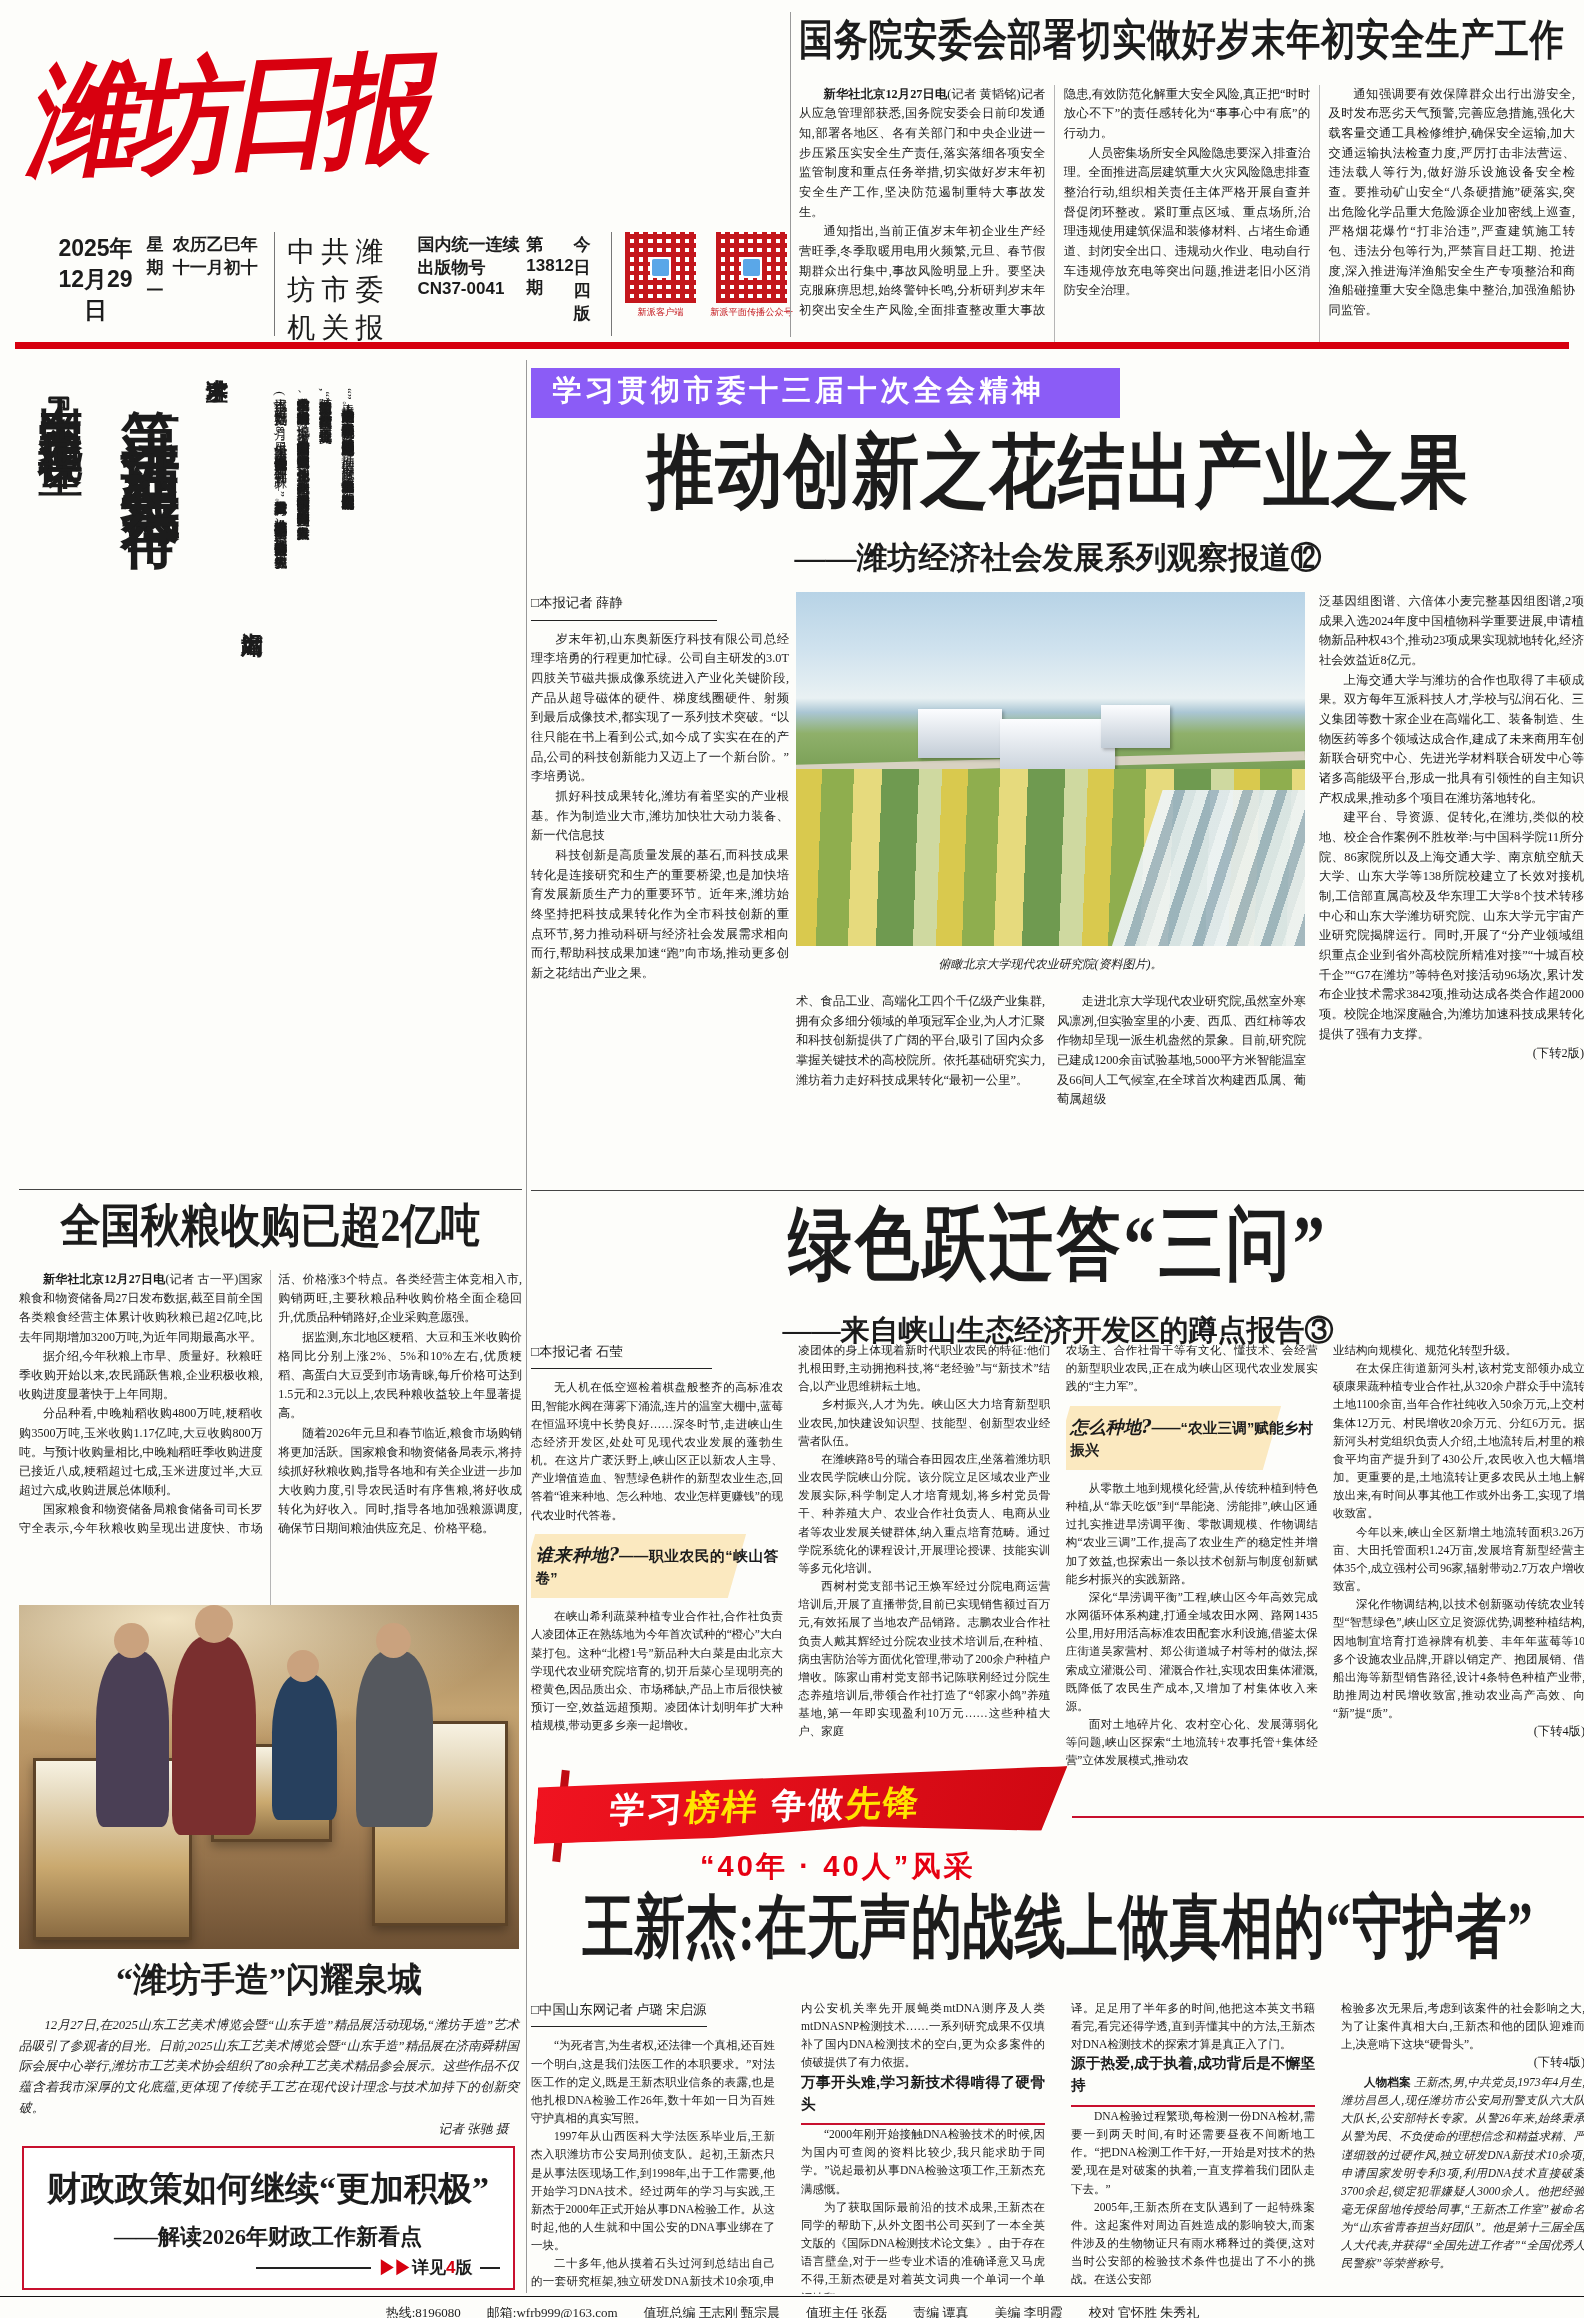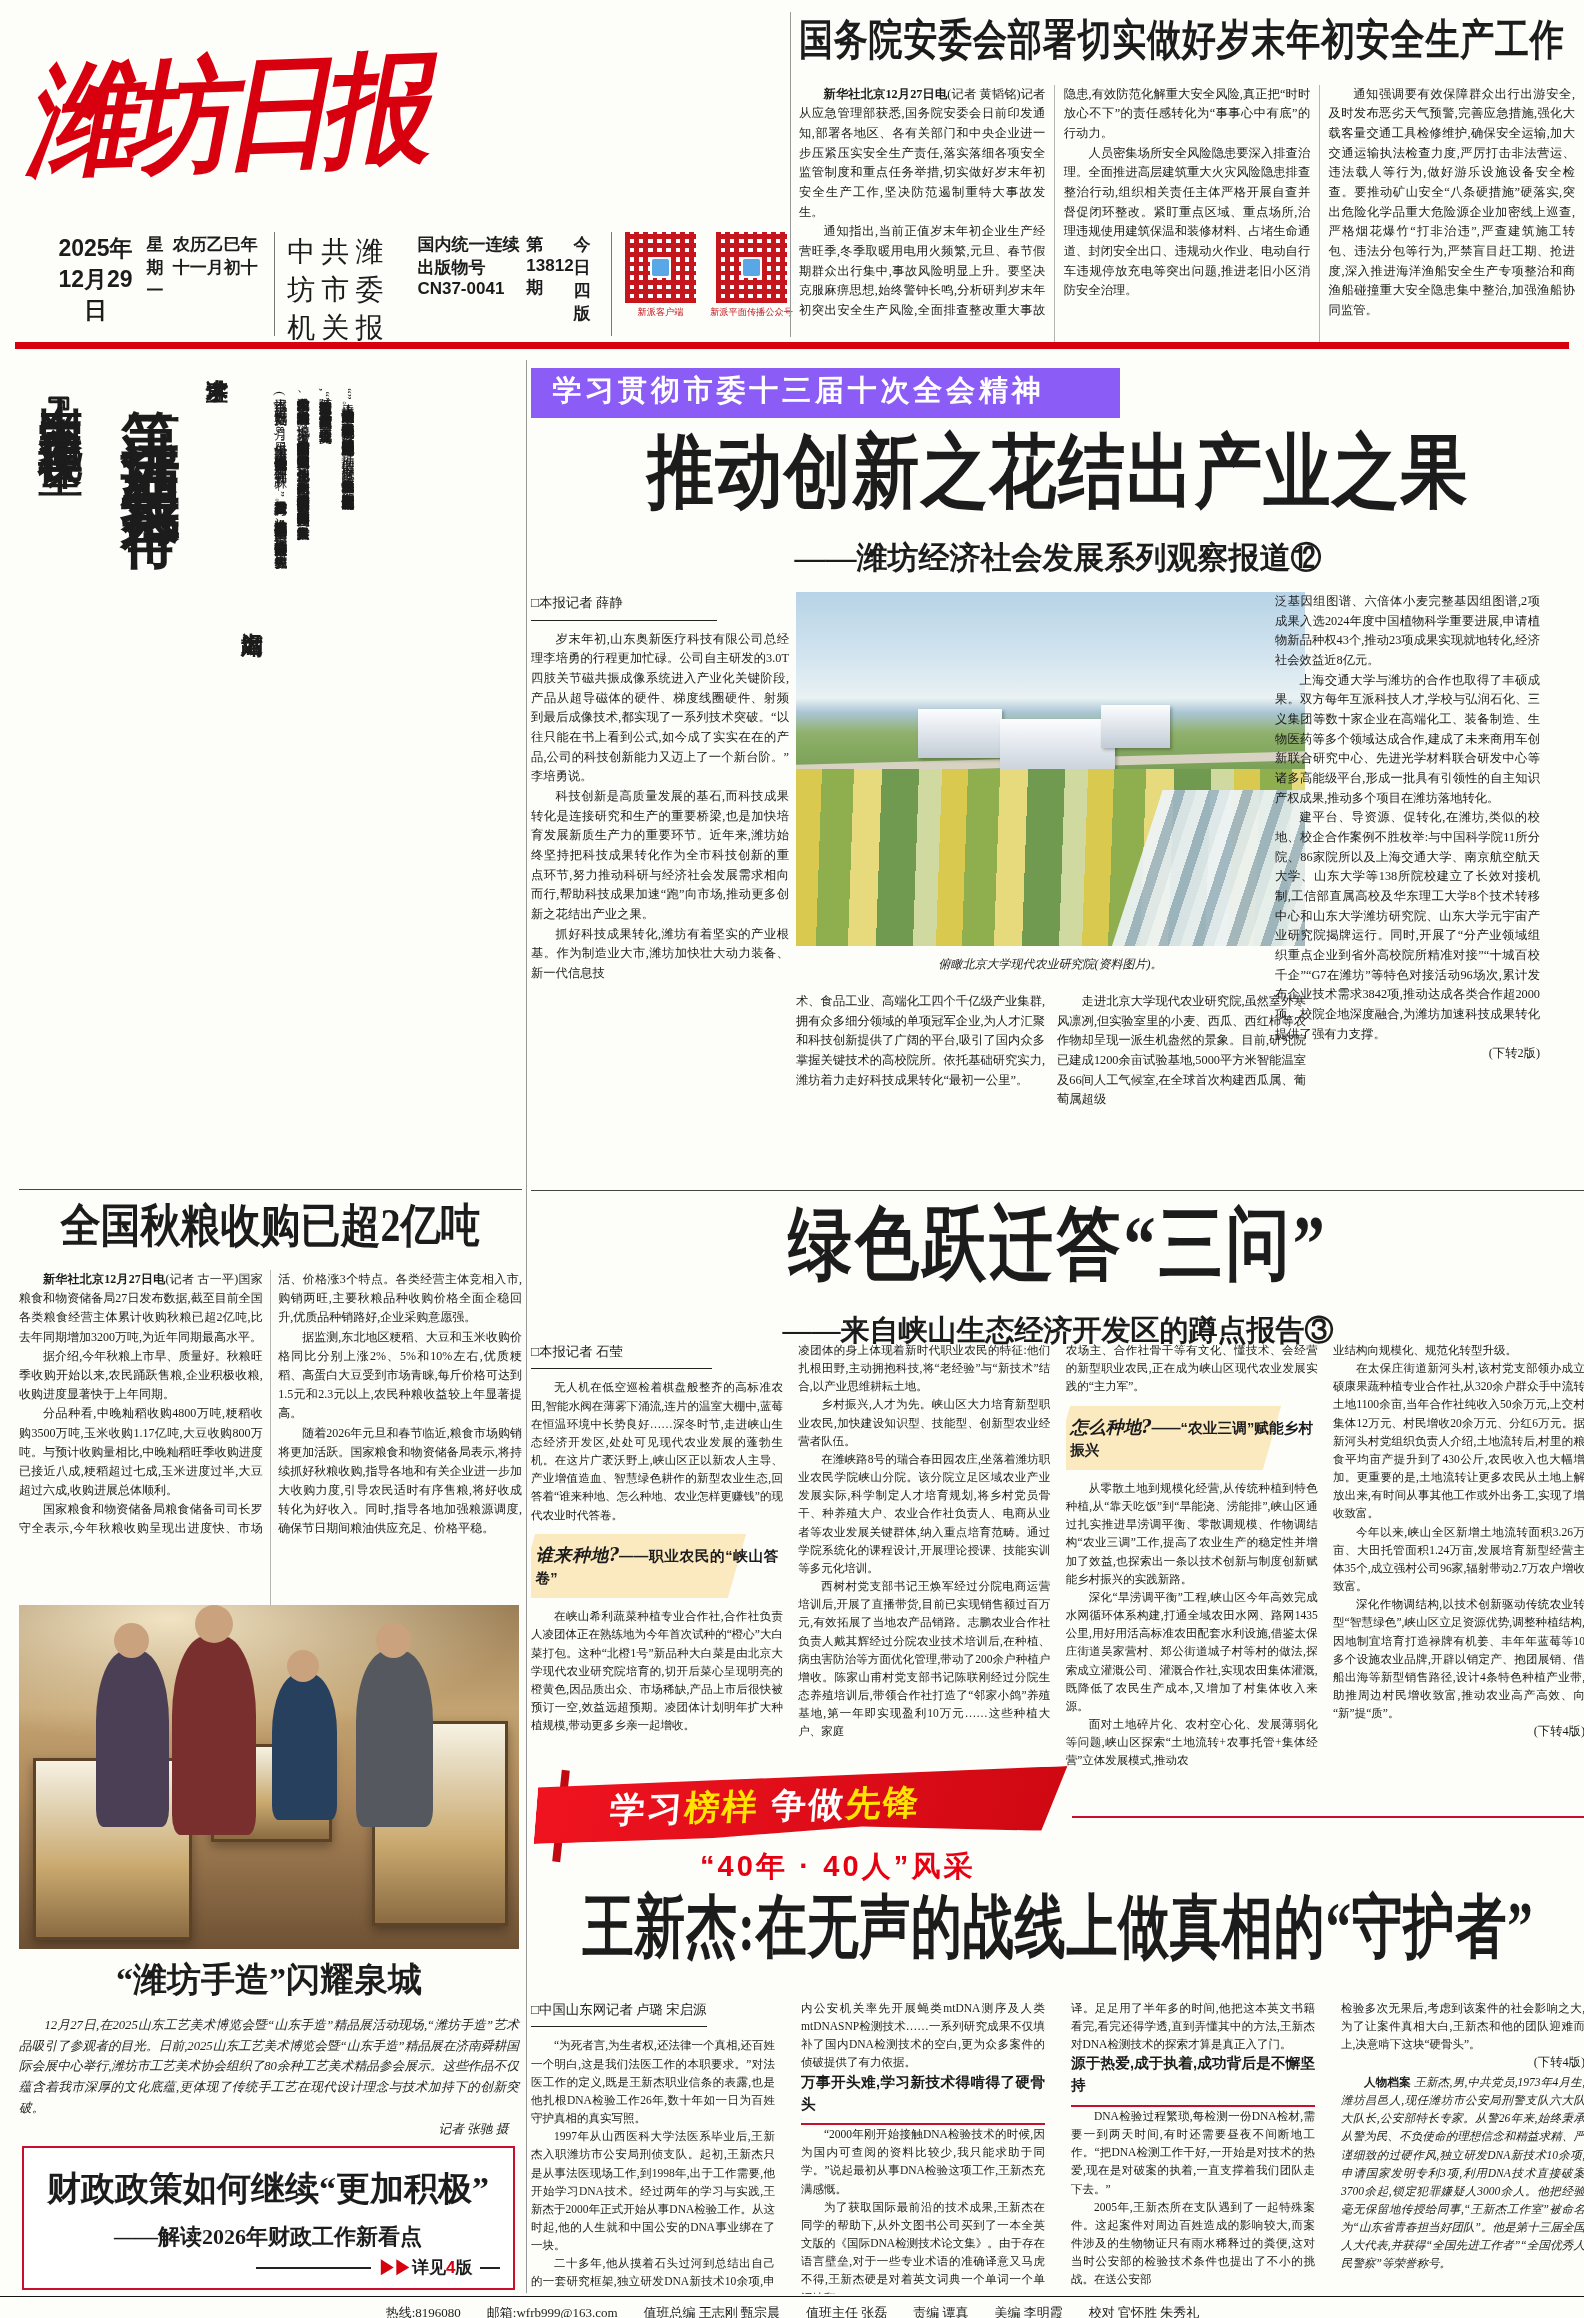--- a/index.html
+++ b/index.html
@@ -117,21 +117,21 @@
      background:repeating-linear-gradient(90deg,#eef4f8 0 12.3px,#9fb6c4 12.3px 23px,#dfe9ee 23px 34px);opacity:.92;}
   .ph-bld{position:absolute;background:linear-gradient(180deg,#fcfdff,#c2ccd6);box-shadow:1.5px 1.5px 3.1px rgba(0,0,0,.25);}
   .b1{left:24%;top:33%;width:84px;height:49px;}
   .b2{left:40%;top:36%;width:115px;height:60px;}
   .b3{left:60%;top:32%;width:69px;height:43px;}
   .ph-road{position:absolute;left:0;top:47%;width:100%;height:9.2px;background:#d8d2c2;transform:rotate(-1.5deg);}
   .inv-caption{position:absolute;left:265px;top:364px;width:509px;text-align:center;
                font-family:"Liberation Serif",serif;font-style:italic;font-size:12px;}
   .inv-colA{position:absolute;left:265px;top:400px;width:249px;height:192px;overflow:hidden;}
   .inv-colB{position:absolute;left:526px;top:400px;width:249px;height:192px;overflow:hidden;}
-  .inv-colR{position:absolute;left:744px;top:0;width:265px;height:592px;overflow:hidden;}
+  .inv-colR{position:absolute;left:788px;top:0;width:265px;height:592px;overflow:hidden;}
   .turn{text-align:right;font-size:12.3px;margin-top:6.1px;font-family:"Liberation Serif",serif;}
 
   
   .green-head{left:531px;top:1201px;width:1054px;text-align:center;}
   .green-h{font-size:64px;transform:scaleY(1.25);letter-spacing:3.1px;}
   .green-sub{font-size:29px;font-weight:bold;margin-top:23px;font-family:"Liberation Serif",serif;}
   .cols4{left:531px;top:1341px;width:1054px;height:430px;display:grid;grid-template-columns:repeat(4,1fr);
          grid-gap:0 15.3px;}
   .gcol{overflow:hidden;height:430px;}
   .ysub{position:relative;margin:10.7px 0 9.2px;padding:7.7px 4.6px;font-weight:bold;font-size:14.6px;line-height:1.5;
@@ -286,22 +286,22 @@
   <div class="abs kicker">学习贯彻市委十三届十次全会精神</div>
   <div class="abs inv-head">
     <div class="h-serif inv-h">推动创新之花结出产业之果</div>
     <div class="inv-sub">——潍坊经济社会发展系列观察报道⑫</div>
   </div>
 
   <div class="abs inv-wrap">
     <div class="inv-col1 art">
       <div class="byline">□本报记者 薛静</div>
       <p>岁末年初,山东奥新医疗科技有限公司总经理李培勇的行程更加忙碌。公司自主研发的3.0T四肢关节磁共振成像系统进入产业化关键阶段,产品从超导磁体的硬件、梯度线圈硬件、射频到最后成像技术,都实现了一系列技术突破。“以往只能在书上看到公式,如今成了实实在在的产品,公司的科技创新能力又迈上了一个新台阶。”李培勇说。</p>
+      <p>抓好科技成果转化,潍坊有着坚实的产业根基。作为制造业大市,潍坊加快壮大动力装备、新一代信息技</p>
       <p>科技创新是高质量发展的基石,而科技成果转化是连接研究和生产的重要桥梁,也是加快培育发展新质生产力的重要环节。近年来,潍坊始终坚持把科技成果转化作为全市科技创新的重点环节,努力推动科研与经济社会发展需求相向而行,帮助科技成果加速“跑”向市场,推动更多创新之花结出产业之果。</p>
-      <p>抓好科技成果转化,潍坊有着坚实的产业根基。作为制造业大市,潍坊加快壮大动力装备、新一代信息技</p>
     </div>
     <div class="inv-photo">
       <div class="ph-road"></div>
       <div class="ph-bld b1"></div>
       <div class="ph-bld b2"></div>
       <div class="ph-bld b3"></div>
       <div class="ph-fields"></div>
       <div class="ph-greenhouse"></div>
     </div>
     <div class="inv-caption">俯瞰北京大学现代农业研究院(资料图片)。</div>

